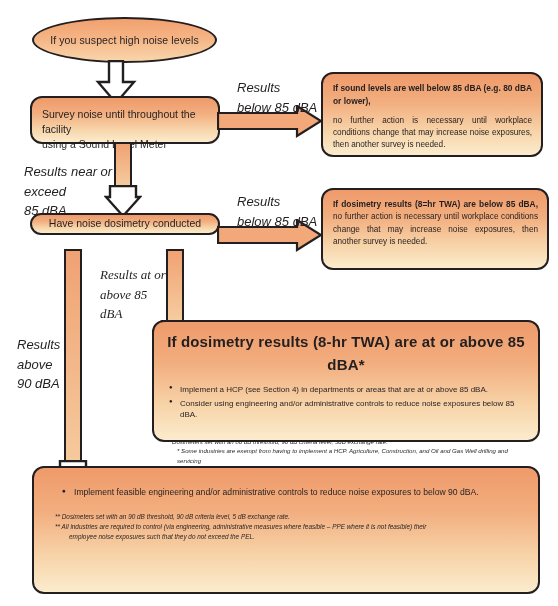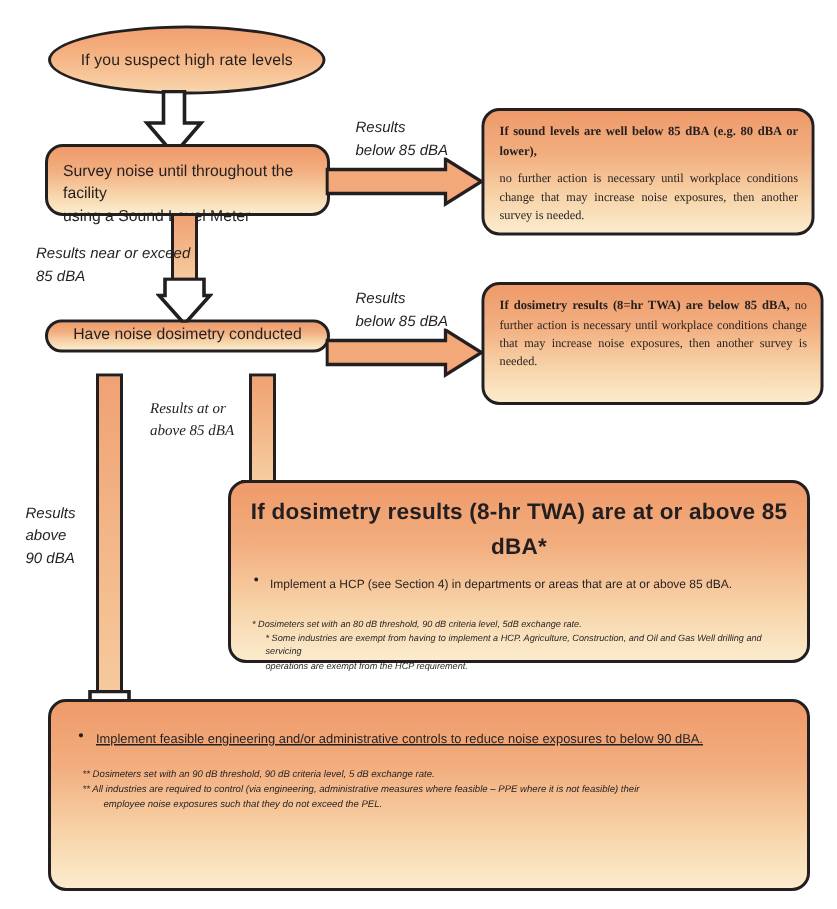--- a/index.html
+++ b/index.html
@@ -53,21 +53,20 @@
     font-size: 10.5px;
     line-height: 1.45;
   }
   .proc .pad { padding: 9px 10px; }
 
   
   .result {
     font-size: 8.2px;
     line-height: 1.5;
     text-align: justify;
-    font-family: Liberation Serif, serif;
   }
   .result b { font-size: 8.4px; }
   .result .pad { padding: 8px 9px 8px 10px; }
   .result .gap { height: 6px; }
 
   
   .outcome { font-size: 8px; line-height: 1.5; }
   .outcome .title {
     text-align: center;
     font-weight: bold;
@@ -98,50 +97,50 @@
     font-size: 6.1px;
     line-height: 1.55;
   }
   .foot .fl { display: block; }
   .foot .ind { padding-left: 9px; }
   .foot .ind2 { padding-left: 14px; }
 
   
   .outcome.big li { font-size: 8.6px; line-height: 1.5; margin-bottom: 3px; }
   .outcome.big li::before { font-size: 6.5px; left: -12px; top: 0px; }
-  .outcome.big ul { padding-left: 30px; padding-right: 22px; text-decoration: underline; }
+  .outcome.big ul { padding-left: 40px; padding-right: 22px; }
 
   
   .bar {
     position: absolute;
     background: linear-gradient(to bottom, #f0a273, #f6cfa2);
     border: 2px solid #231f20;
     box-sizing: border-box;
   }
 
   
   .arrowsvg { position: absolute; }
 
   
   .elabel {
     position: absolute;
     font-style: italic;
-    font-size: 10px;
+    font-size: 13px;
     line-height: 1.5;
     color: #231f20;
     white-space: pre-line;
   }
 </style>
 </head>
 <body>
 
 <div id="canvas">
 
   <div class="ellipse" style="left:32px; top:17px; width:185px; height:46px;">
-    <span class="txt">If you suspect high rate levels</span>
+    <span class="txt">If you suspect high noise levels</span>
   </div>
 
   <svg class="arrowsvg" style="left:95px; top:60px;" width="42" height="45" viewBox="0 0 42 45">
     <polygon points="14,1 28,1 28,22 39,22 21,43 3,22 14,22" fill="#ffffff" stroke="#231f20" stroke-width="2.4" stroke-linejoin="miter"></polygon>
   </svg>
 
   <div class="node rounded proc" style="left:30px; top:96px; width:190px; height:48px;">
     <div class="pad">
       <div>Survey  noise  until  throughout  the  facility</div>
       <div>using a Sound Level Meter</div>
@@ -199,20 +198,21 @@
     <polygon points="6,1 32,1 32,17 36,17 19,38 2,17 6,17" fill="#ffffff" stroke="#231f20" stroke-width="2.4" stroke-linejoin="miter"></polygon>
   </svg>
   <div class="elabel" style="left:17px; top:335px; width:50px;">Results
 above
 90 dBA</div>
 
   <div class="node rounded outcome" style="left:152px; top:320px; width:388px; height:122px;">
     <div class="title">If dosimetry results (8-hr TWA) are at or above 85 dBA*</div>
     <ul>
       <li>Implement a HCP (see Section 4) in departments or areas that are at or above 85 dBA.</li>
+      <li>Consider using engineering and/or administrative controls to reduce noise exposures  below 85 dBA.</li>
     </ul>
     <div class="foot" style="margin-top:16px; padding:0 14px 0 14px;">
       <span class="fl">*  Dosimeters set with an 80 dB threshold, 90 dB criteria level, 5dB exchange rate.</span>
       <span class="fl ind">*  Some industries are exempt from having to implement a  HCP. Agriculture, Construction, and Oil and Gas Well drilling and servicing</span>
       <span class="fl ind">operations are exempt from the HCP requirement.</span>
     </div>
   </div>
 
   <div class="node rounded outcome big" style="left:32px; top:466px; width:508px; height:128px;">
     <ul style="margin-top:18px;">

